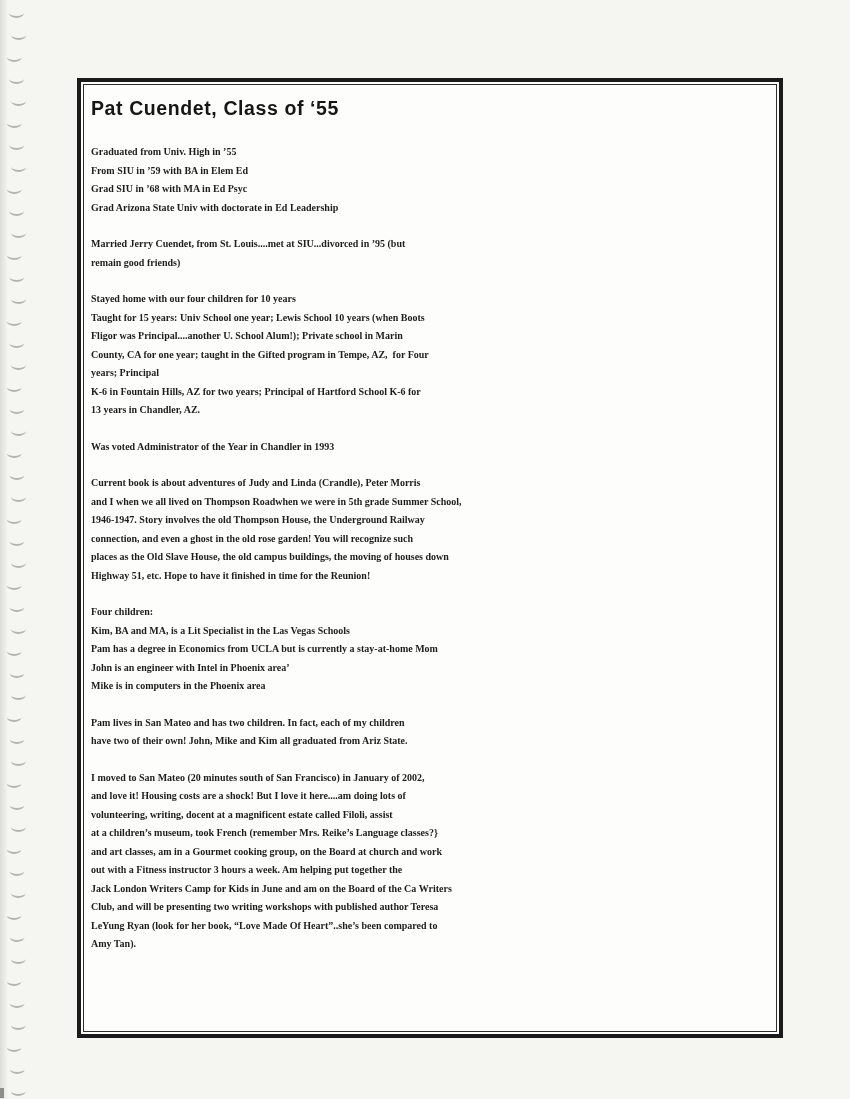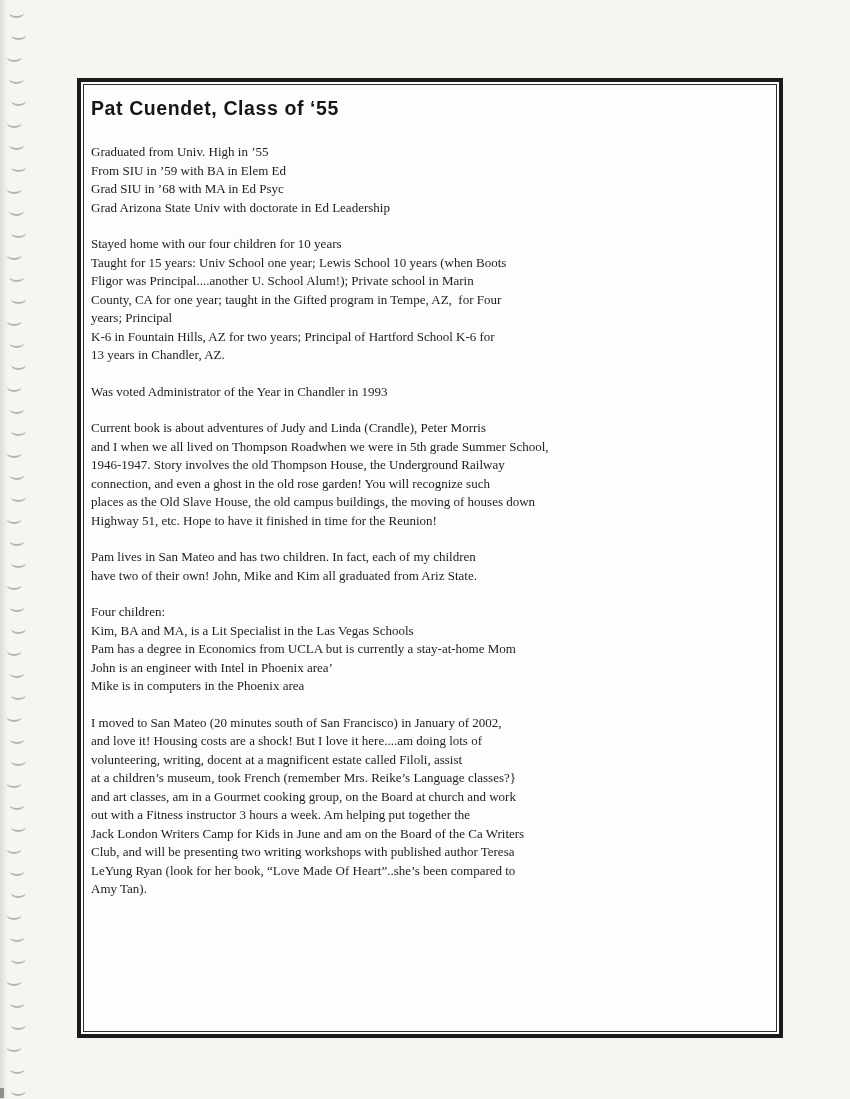--- a/index.html
+++ b/index.html
@@ -54,25 +54,26 @@
   .title {
     font-family: "Liberation Sans", sans-serif;
     font-weight: bold;
     font-size: 19.5px;
     letter-spacing: 0.6px;
     color: #161616;
     margin: 2px 0 23px 0;
   }
 
   .para {
-    font-size: 13px;
+    font-size: 10px;
     line-height: 18.5px;
     color: var(--ink, #1d1d1d);
     white-space: pre-wrap;
     margin: 8px 0 18px 0;
+    font-weight: bold;
   }
 </style>
 </head>
 <body style="--paper: #f5f5f2; --card: #fdfdfb; --frame: #1b1b1b; --ink: #1d1d1d;">
 
 <div class="page">
   <div class="left-edge-shade"></div>
   <div class="binding">
       <span class="mark" style="border-color: rgb(169, 169, 165); transform: translateX(0px);"></span>
       <span class="mark" style="border-color: rgb(169, 169, 165); transform: translateX(2.2px);"></span>
@@ -128,41 +129,43 @@
   <div class="corner-speck"></div>
 
   <div class="frame-outer">
     <div class="frame-inner">
       <h1 class="title">Pat Cuendet, Class of ‘55</h1>
       <div>
           <div class="para">Graduated from Univ. High in ’55
 From SIU in ’59 with BA in Elem Ed
 Grad SIU in ’68 with MA in Ed Psyc
 Grad Arizona State Univ with doctorate in Ed Leadership</div>
+          <div class="para">Married Jerry Cuendet, from St. Louis....met at SIU...divorced in ’95 (but
+remain good friends)</div>
           <div class="para">Stayed home with our four children for 10 years
 Taught for 15 years: Univ School one year; Lewis School 10 years (when Boots
 Fligor was Principal....another U. School Alum!); Private school in Marin
 County, CA for one year; taught in the Gifted program in Tempe, AZ,  for Four
 years; Principal
 K-6 in Fountain Hills, AZ for two years; Principal of Hartford School K-6 for
 13 years in Chandler, AZ.</div>
           <div class="para">Was voted Administrator of the Year in Chandler in 1993</div>
           <div class="para">Current book is about adventures of Judy and Linda (Crandle), Peter Morris
 and I when we all lived on Thompson Roadwhen we were in 5th grade Summer School,
 1946-1947. Story involves the old Thompson House, the Underground Railway
 connection, and even a ghost in the old rose garden! You will recognize such
 places as the Old Slave House, the old campus buildings, the moving of houses down
 Highway 51, etc. Hope to have it finished in time for the Reunion!</div>
-          <div class="para">Pam lives in San Mateo and has two children. In fact, each of my children
-have two of their own! John, Mike and Kim all graduated from Ariz State.</div>
           <div class="para">Four children:
 Kim, BA and MA, is a Lit Specialist in the Las Vegas Schools
 Pam has a degree in Economics from UCLA but is currently a stay-at-home Mom
 John is an engineer with Intel in Phoenix area’
 Mike is in computers in the Phoenix area</div>
+          <div class="para">Pam lives in San Mateo and has two children. In fact, each of my children
+have two of their own! John, Mike and Kim all graduated from Ariz State.</div>
           <div class="para">I moved to San Mateo (20 minutes south of San Francisco) in January of 2002,
 and love it! Housing costs are a shock! But I love it here....am doing lots of
 volunteering, writing, docent at a magnificent estate called Filoli, assist
 at a children’s museum, took French (remember Mrs. Reike’s Language classes?}
 and art classes, am in a Gourmet cooking group, on the Board at church and work
 out with a Fitness instructor 3 hours a week. Am helping put together the
 Jack London Writers Camp for Kids in June and am on the Board of the Ca Writers
 Club, and will be presenting two writing workshops with published author Teresa
 LeYung Ryan (look for her book, “Love Made Of Heart”..she’s been compared to
 Amy Tan).</div>

